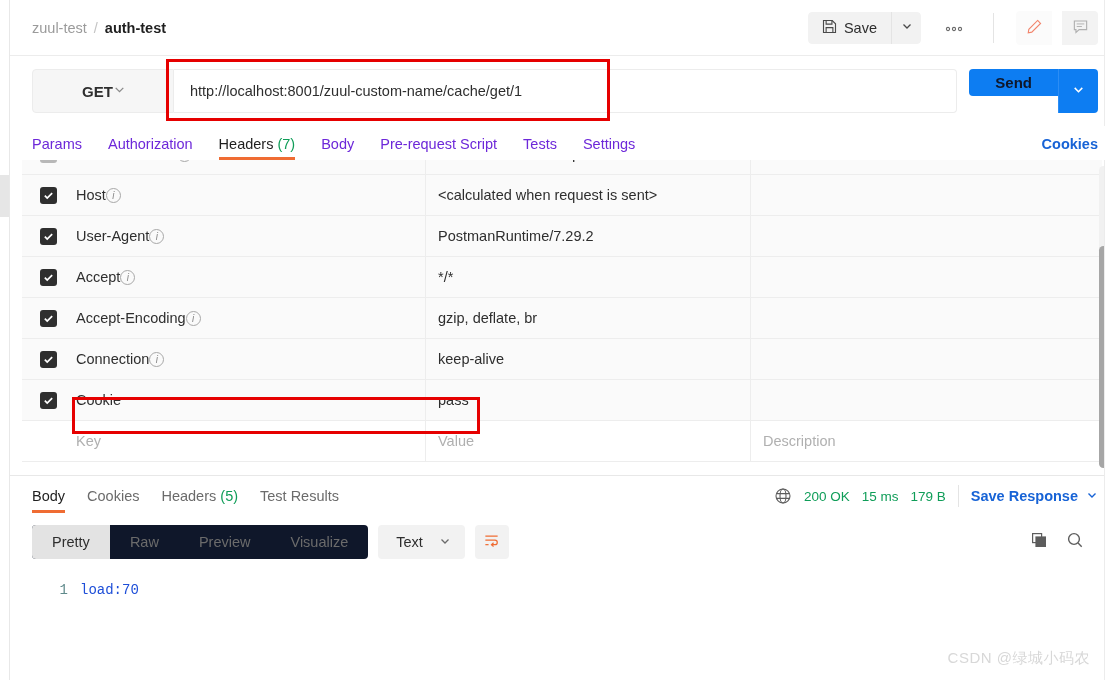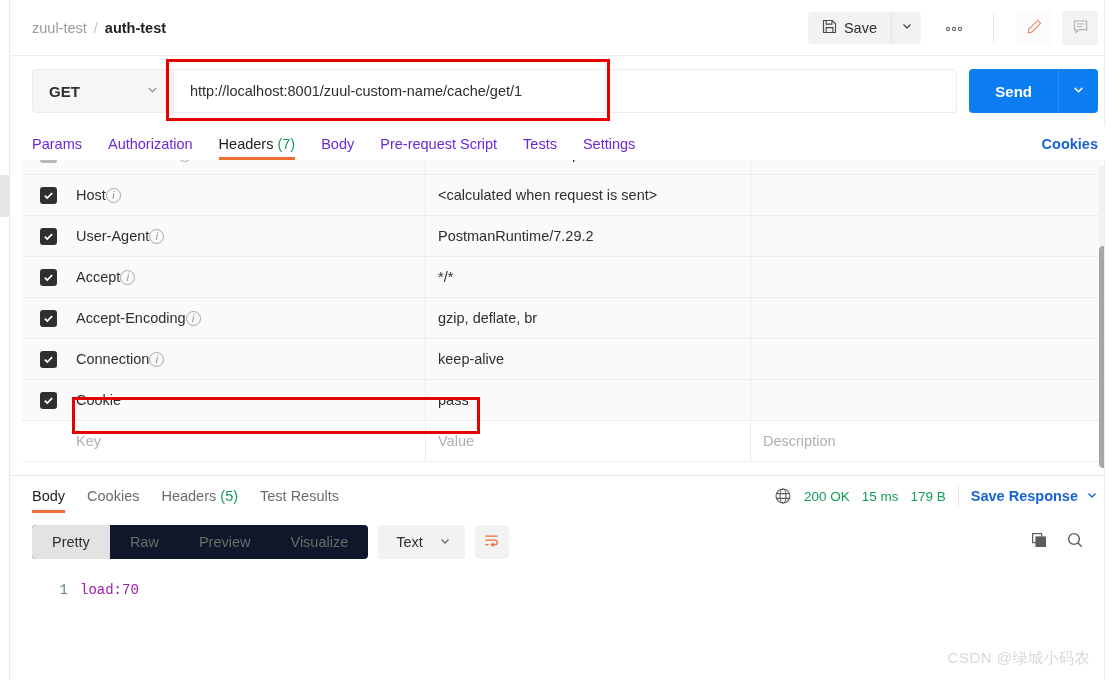--- a/index.html
+++ b/index.html
@@ -32,28 +32,28 @@
   .dots-btn { width: 34px; height: 32px; background: transparent; border: none; cursor: pointer; display:flex; align-items:center; justify-content:center;
               color: #6b6b6b; letter-spacing: 1.5px; font-size: 12px; margin-left: 6px; }
   .vdivider { width: 1px; height: 30px; background: #e4e4e4; margin: 0 12px; }
   .icon-btn { width: 36px; height: 34px; background: #f5f5f5; border: none; cursor: pointer; display:flex; align-items:center; justify-content:center; }
   .icon-btn.first { border-radius: 4px 0 0 4px; background: #fbfbfb; }
   .icon-btn.last { border-radius: 0 4px 4px 0; background: #f3f3f3; }
 
   
   .urlbar { height: 70px; flex: 0 0 70px; display: flex; align-items: center; padding: 0 16px 0 22px; gap: 0; }
   .method-select { width: 142px; height: 44px; background: #f6f6f6; border: 1px solid #ececec; border-radius: 4px 0 0 4px;
-                   display: flex; align-items: center; justify-content: space-between; padding: 0 14px 0 16px; cursor: pointer; }
+                   display: flex; align-items: center; justify-content: center; padding: 0 14px 0 16px; cursor: pointer; }
   .method-label { font-size: 15px; font-weight: bold; color: #2e2e2e; }
   .url-wrap { position: relative; flex: 1; height: 44px; }
   .url-input { width: 100%; height: 44px; border: 1px solid #ececec; border-left: none; border-radius: 0 4px 4px 0;
                padding: 12px 16px; font-size: 14.5px; color: #2e2e2e; font-family: inherit; background: #fff; outline: none; }
   .url-highlight { position: absolute; left: -8px; top: -10px; width: 444px; height: 62px; border: 3px solid #e60000; pointer-events: none; }
   .send-group { display: flex; margin-left: 12px; }
-  .send-btn { height: 44px; background: #0d7df2; color: #ffffff; border: none; padding: 0 26px; font-size: 15px; font-weight: bold;
+  .send-btn { height: 27px; background: #0d7df2; color: #0f172a; border: none; padding: 0 26px; font-size: 15px; font-weight: bold;
               border-radius: 4px 0 0 4px; cursor: pointer; font-family: inherit; }
   .send-caret { height: 44px; width: 40px; background: #0d7df2; border: none; border-left: 1px solid #2b8df5; border-radius: 0 4px 4px 0;
                 cursor: pointer; display:flex; align-items:center; justify-content:center; }
 
   
   .req-tabs { height: 34px; flex: 0 0 34px; display: flex; align-items: flex-end; padding: 0 16px 0 22px; position: relative; z-index: 3; background: #fff; }
   .tab { font-size: 14.5px; color: #6d28d9; padding: 0 0 8px 0; margin-right: 26px; cursor: pointer; position: relative; white-space: nowrap; }
   .tab.active { color: #1f1f1f; }
   .tab.active::after { content: ""; position: absolute; left: 0; right: 0; bottom: 0; height: 3px; background: #ef6c33; }
   .tab .count { color: #0f9d58; }
@@ -95,21 +95,21 @@
   .seg-item { display: flex; align-items: center; padding: 0 20px; font-size: 14.5px; color: #6b6b6b; cursor: pointer; }
   .seg-item.active { background: #e3e3e3; color: #2e2e2e; }
   .fmt-select { display: flex; align-items: center; gap: 16px; height: 34px; background: #f2f2f2; border-radius: 4px; padding: 0 14px 0 18px; cursor: pointer; font-size: 14.5px; color: #2e2e2e; }
   .wrap-btn { width: 34px; height: 34px; background: #f2f2f2; border-radius: 4px; display: flex; align-items: center; justify-content: center; cursor: pointer; }
   .tool-right { margin-left: auto; display: flex; align-items: center; gap: 18px; padding-right: 14px; }
   .tool-icon { cursor: pointer; display: flex; align-items: center; justify-content: center; color: #5d5d5d; }
 
   .resp-body { flex: 1; position: relative; padding: 14px 0 0 0; overflow: hidden; }
   .code-line { display: flex; align-items: flex-start; font-family: "Liberation Mono", monospace; font-size: 14px; }
   .ln { width: 70px; flex: 0 0 70px; text-align: right; color: #5f8a8b; padding-right: 12px; }
-  .code-text { color: #a21caf; }
+  .code-text { color: #1d4ed8; }
 
   .watermark { position: absolute; right: 24px; bottom: 12px; font-size: 15px; color: #d8d8d8; letter-spacing: 0.5px; }
   .right-edge { position: absolute; right: 0; top: 0; bottom: 0; width: 10px; border-left: 1px solid #ececec; background: #fff; }
 </style>
 </head>
 <body>
 
 <div class="app">
 
   <div class="left-rail">

